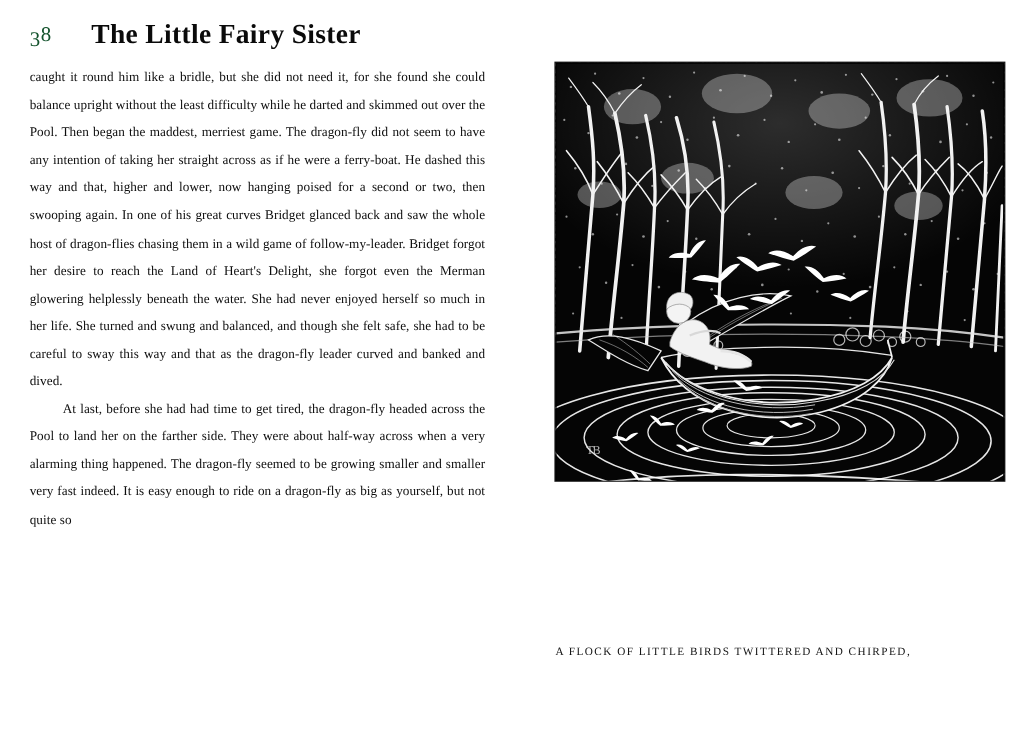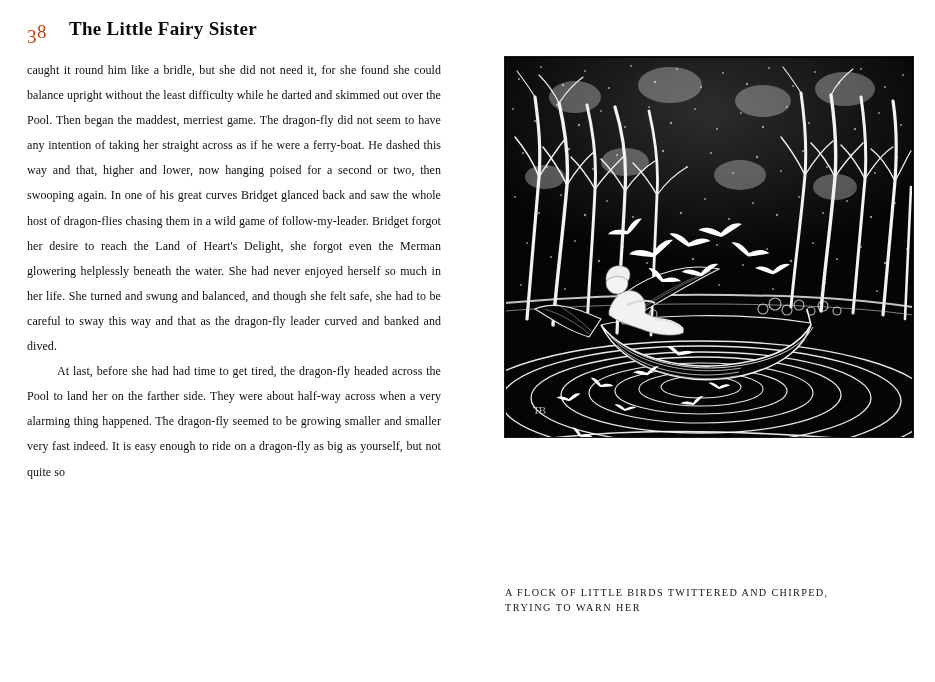--- a/index.html
+++ b/index.html
@@ -28,30 +28,30 @@
     height: 34px;
     position: relative;
     margin-bottom: 6px;
   }
   .folio {
     position: absolute;
     left: 0;
     top: 6px;
     font-size: 19px;
     letter-spacing: 0.5px;
-    color: #c2410c;
+    color: #14532d;
   }
   .folio .d-low { position: relative; top: 2px; }
   .folio .d-high { position: relative; top: -3px; }
 
   .head-title {
     position: absolute;
-    left: 42px;
+    left: 56px;
     top: 0;
-    font-size: 19px;
+    font-size: 25px;
     font-weight: bold;
     letter-spacing: 0.3px;
     color: #0a0a0a;
     white-space: nowrap;
   }
 
   .body-text p {
     margin: 0;
     text-align: justify;
     text-justify: inter-word;
@@ -489,14 +489,13 @@
         <rect x=".5" y=".5" width="407" height="515" fill="none" stroke="#000000" stroke-width="1"></rect>
       </g>
     </svg>
 
     <div class="monogram">TB</div>
   </div>
 </div>
 
 <div class="caption">
   <span class="cap-line">A FLOCK OF LITTLE BIRDS TWITTERED AND CHIRPED,</span>
-  <span class="cap-line cap-line-2">TRYING TO WARN HER</span>
 </div>
 
 </body></html>

